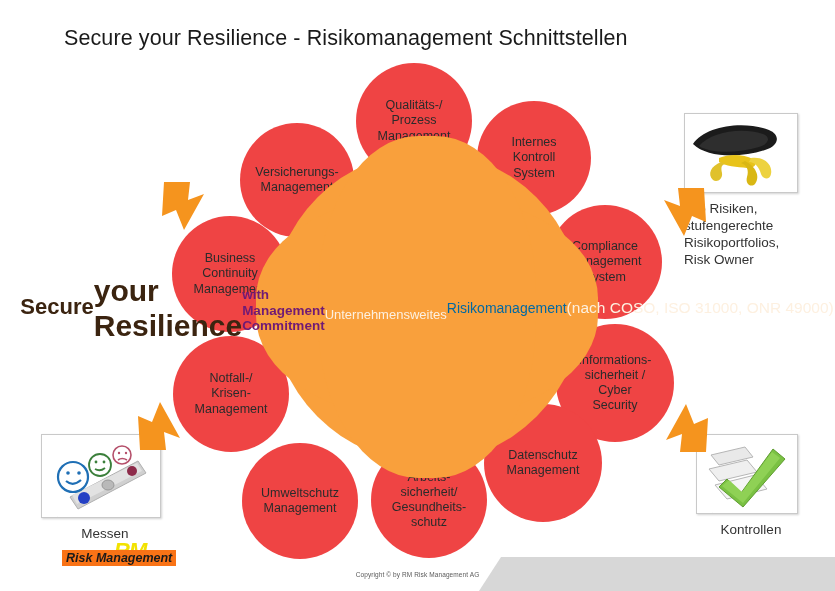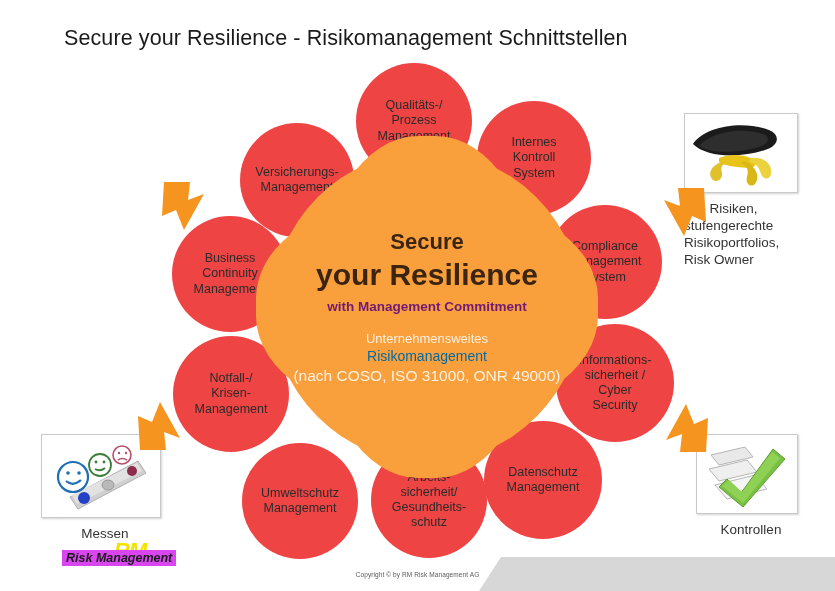--- a/index.html
+++ b/index.html
@@ -25,21 +25,21 @@
     z-index:6;
   }
   .center-blob::before,.center-blob::after{
     content:"";position:absolute;background:#F9A03C;border-radius:46%;
   }
   .center-blob::before{left:-16px;top:44px;width:342px;height:222px;}
   .center-blob::after{left:46px;top:-16px;width:218px;height:342px;}
 
   .center-text{
     position:absolute;left:272px;top:152px;width:310px;height:310px;
-    z-index:8;display:flex;flex-direction:column;align-items:center;
+    z-index:8;display:flex;flex-direction:row;align-items:center;
     justify-content:center;text-align:left;line-height:1.18;
   }
   .ct-l1{font-size:22px;font-weight:bold;color:#3b2410;}
   .ct-l2{font-size:30px;font-weight:bold;color:#3b2410;margin-top:2px;}
   .ct-l3{font-size:13.5px;font-weight:bold;color:#701a75;margin-top:7px;}
   .ct-l4{font-size:13px;color:#fdf0e0;margin-top:16px;}
   .ct-l5{font-size:14px;color:#0369a1;margin-top:2px;}
   .ct-l6{font-size:15.5px;color:#fdf0e0;margin-top:2px;white-space:nowrap;}
 
   
@@ -94,21 +94,21 @@
     position:absolute;left:62px;top:548px;z-index:11;
   }
   .logo .rm{
     position:absolute;left:52px;top:-8px;
     font-size:22px;font-weight:bold;font-style:italic;
     color:#F2E200;letter-spacing:-1px;line-height:1;
   }
   .logo .rmtxt{
     position:relative;
     font-size:12.5px;font-weight:bold;font-style:italic;color:#1a1a1a;
-    background:#d946ef;padding:1px 4px;display:inline-block;
+    background:#f97316;padding:1px 4px;display:inline-block;
     line-height:1.15;
   }
 </style>
 </head>
 <body>
 
 <div class="stage">
 
   <div class="title">Secure your Resilience  - Risikomanagement Schnittstellen</div>
 
@@ -130,21 +130,21 @@
 System</span>
   </div>
 
   <div class="sat" style="left:556px;top:324px;width:118px;height:118px;">
     <span style="white-space:pre-line;">Informations-
 sicherheit /
 Cyber
 Security</span>
   </div>
 
-  <div class="sat" style="left:484px;top:421px;width:118px;height:118px;">
+  <div class="sat" style="left:484px;top:404px;width:118px;height:118px;">
     <span style="white-space:pre-line;">Datenschutz
 Management</span>
   </div>
 
   <div class="sat" style="left:371px;top:442px;width:116px;height:116px;">
     <span style="white-space:pre-line;">Arbeits-
 sicherheit/
 Gesundheits-
 schutz</span>
   </div>

